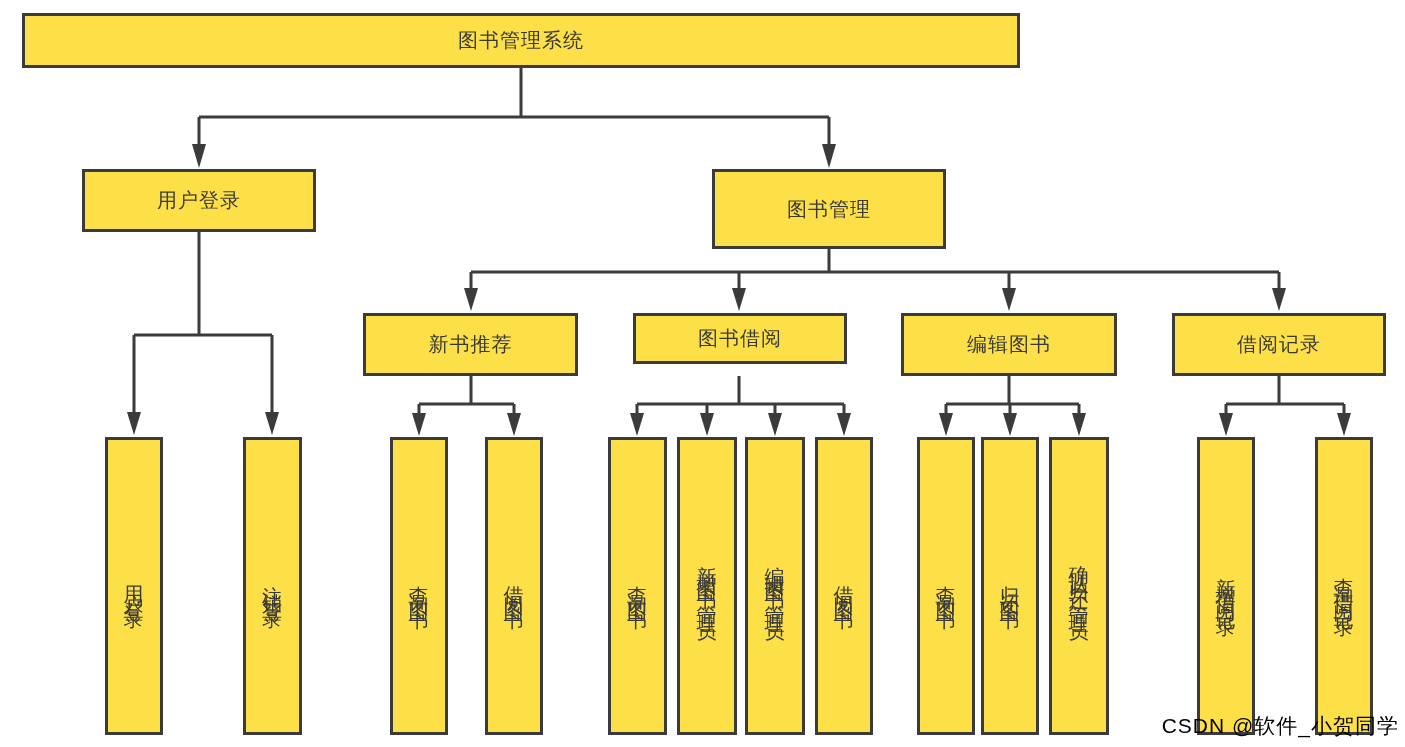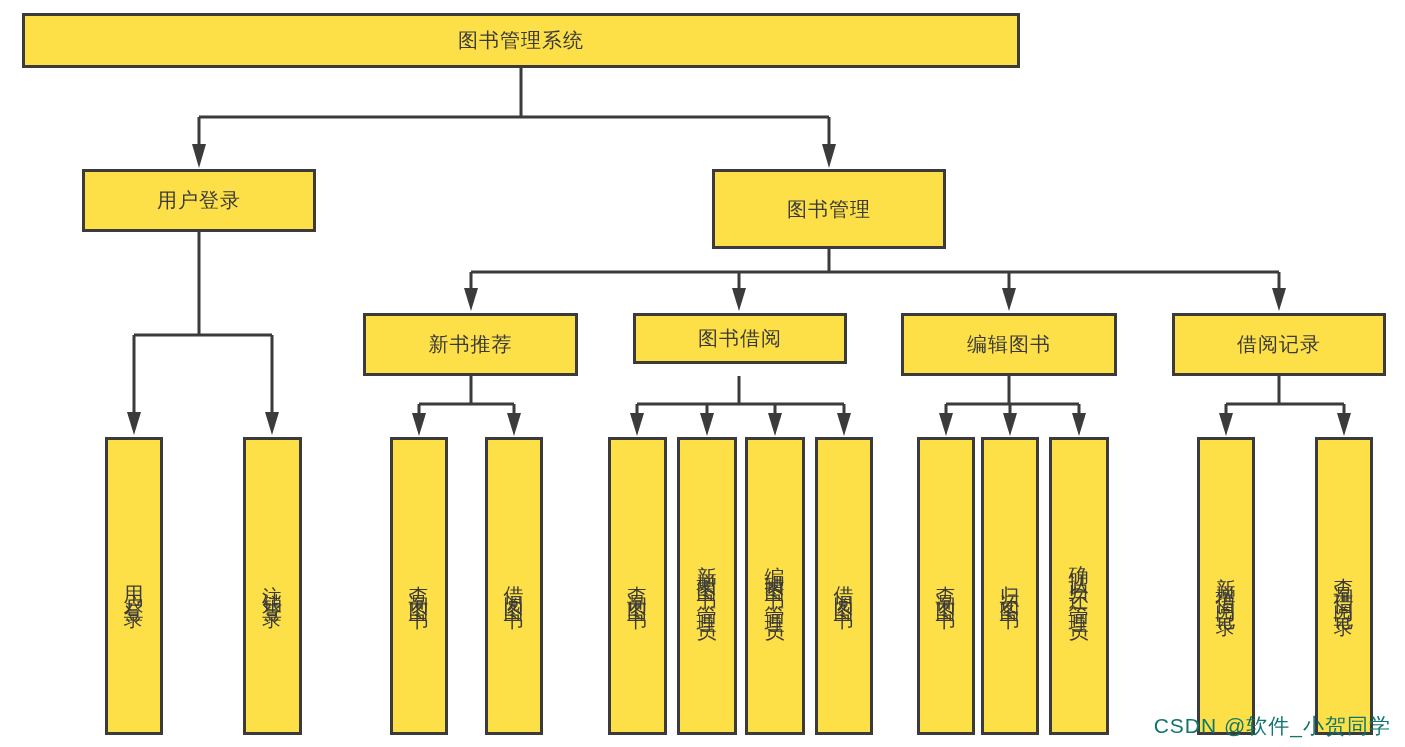--- a/index.html
+++ b/index.html
@@ -15,22 +15,22 @@
     border:3px solid #3b3b3b;display:flex;align-items:center;justify-content:center;
     z-index:2;
   }
   .hlabel{font-size:20px;letter-spacing:1px;white-space:nowrap;}
   .leaf{top:437px;height:298px;}
   .vtext{
     writing-mode:vertical-rl;text-orientation:mixed;
     font-size:20px;line-height:1;letter-spacing:8px;white-space:nowrap;
   }
   .watermark{
-    position:absolute;right:14px;top:712px;z-index:5;
-    font-size:21px;color:#0f766e;letter-spacing:1px;white-space:nowrap;
+    position:absolute;right:6px;top:712px;z-index:5;
+    font-size:21px;color:#000000;letter-spacing:1px;white-space:nowrap;
   }
 </style>
 </head>
 <body>
 
 <div id="canvas">
 
   <svg class="wires" width="1405" height="747" viewBox="0 0 1405 747">
     <g stroke="#3b3b3b" stroke-width="3" fill="none">
 

